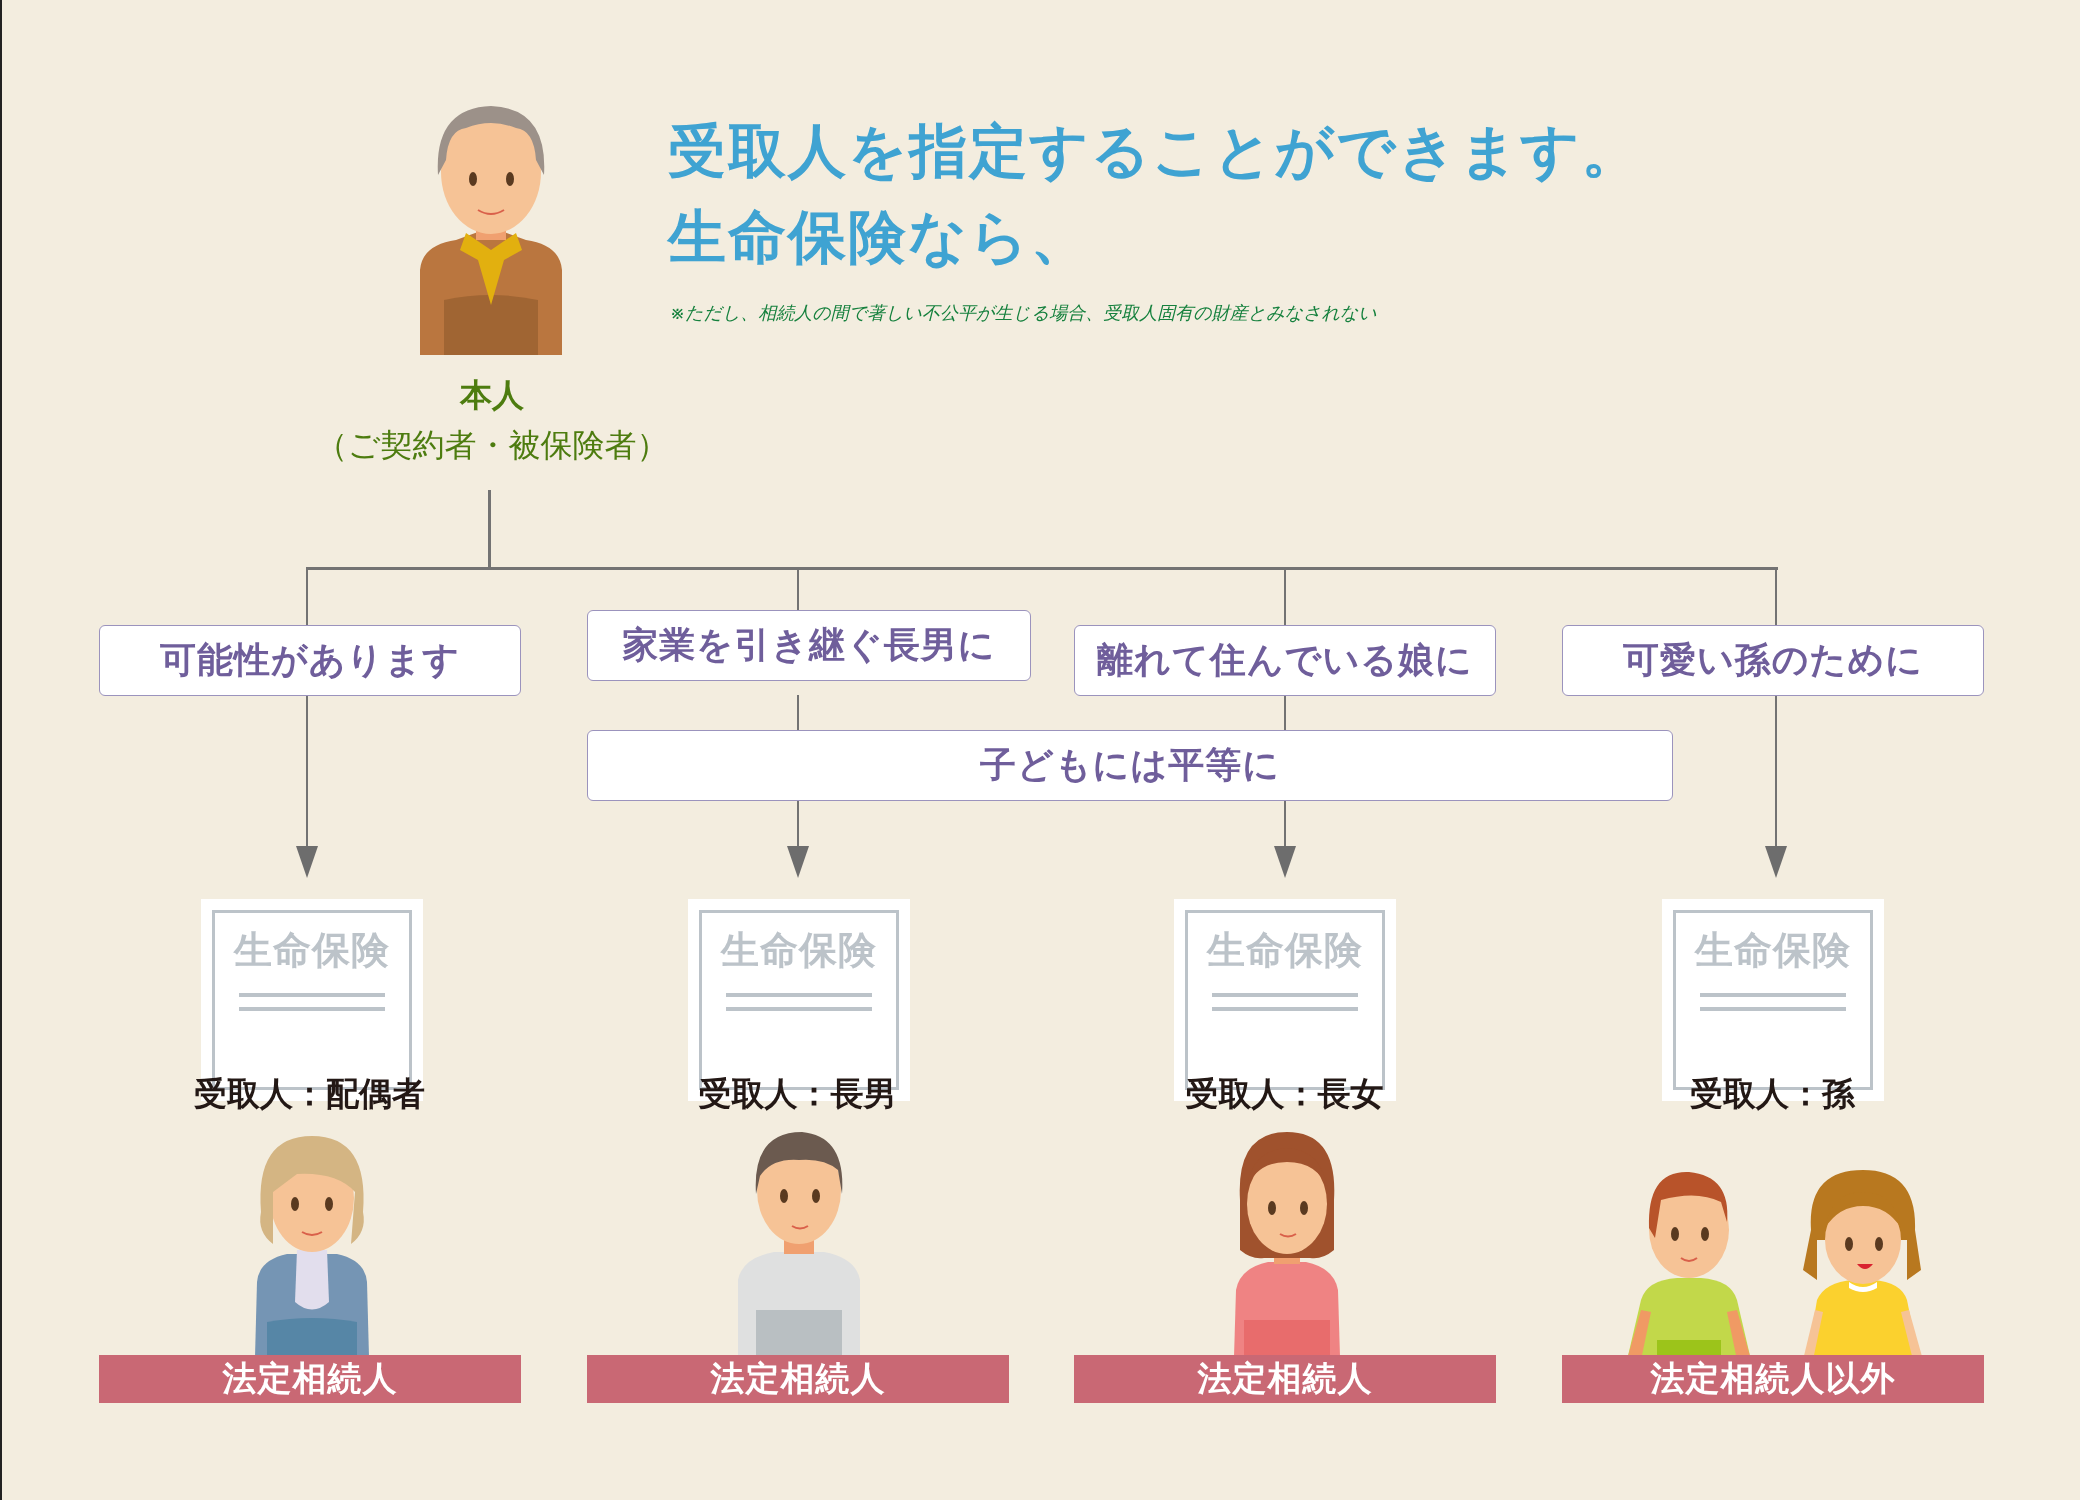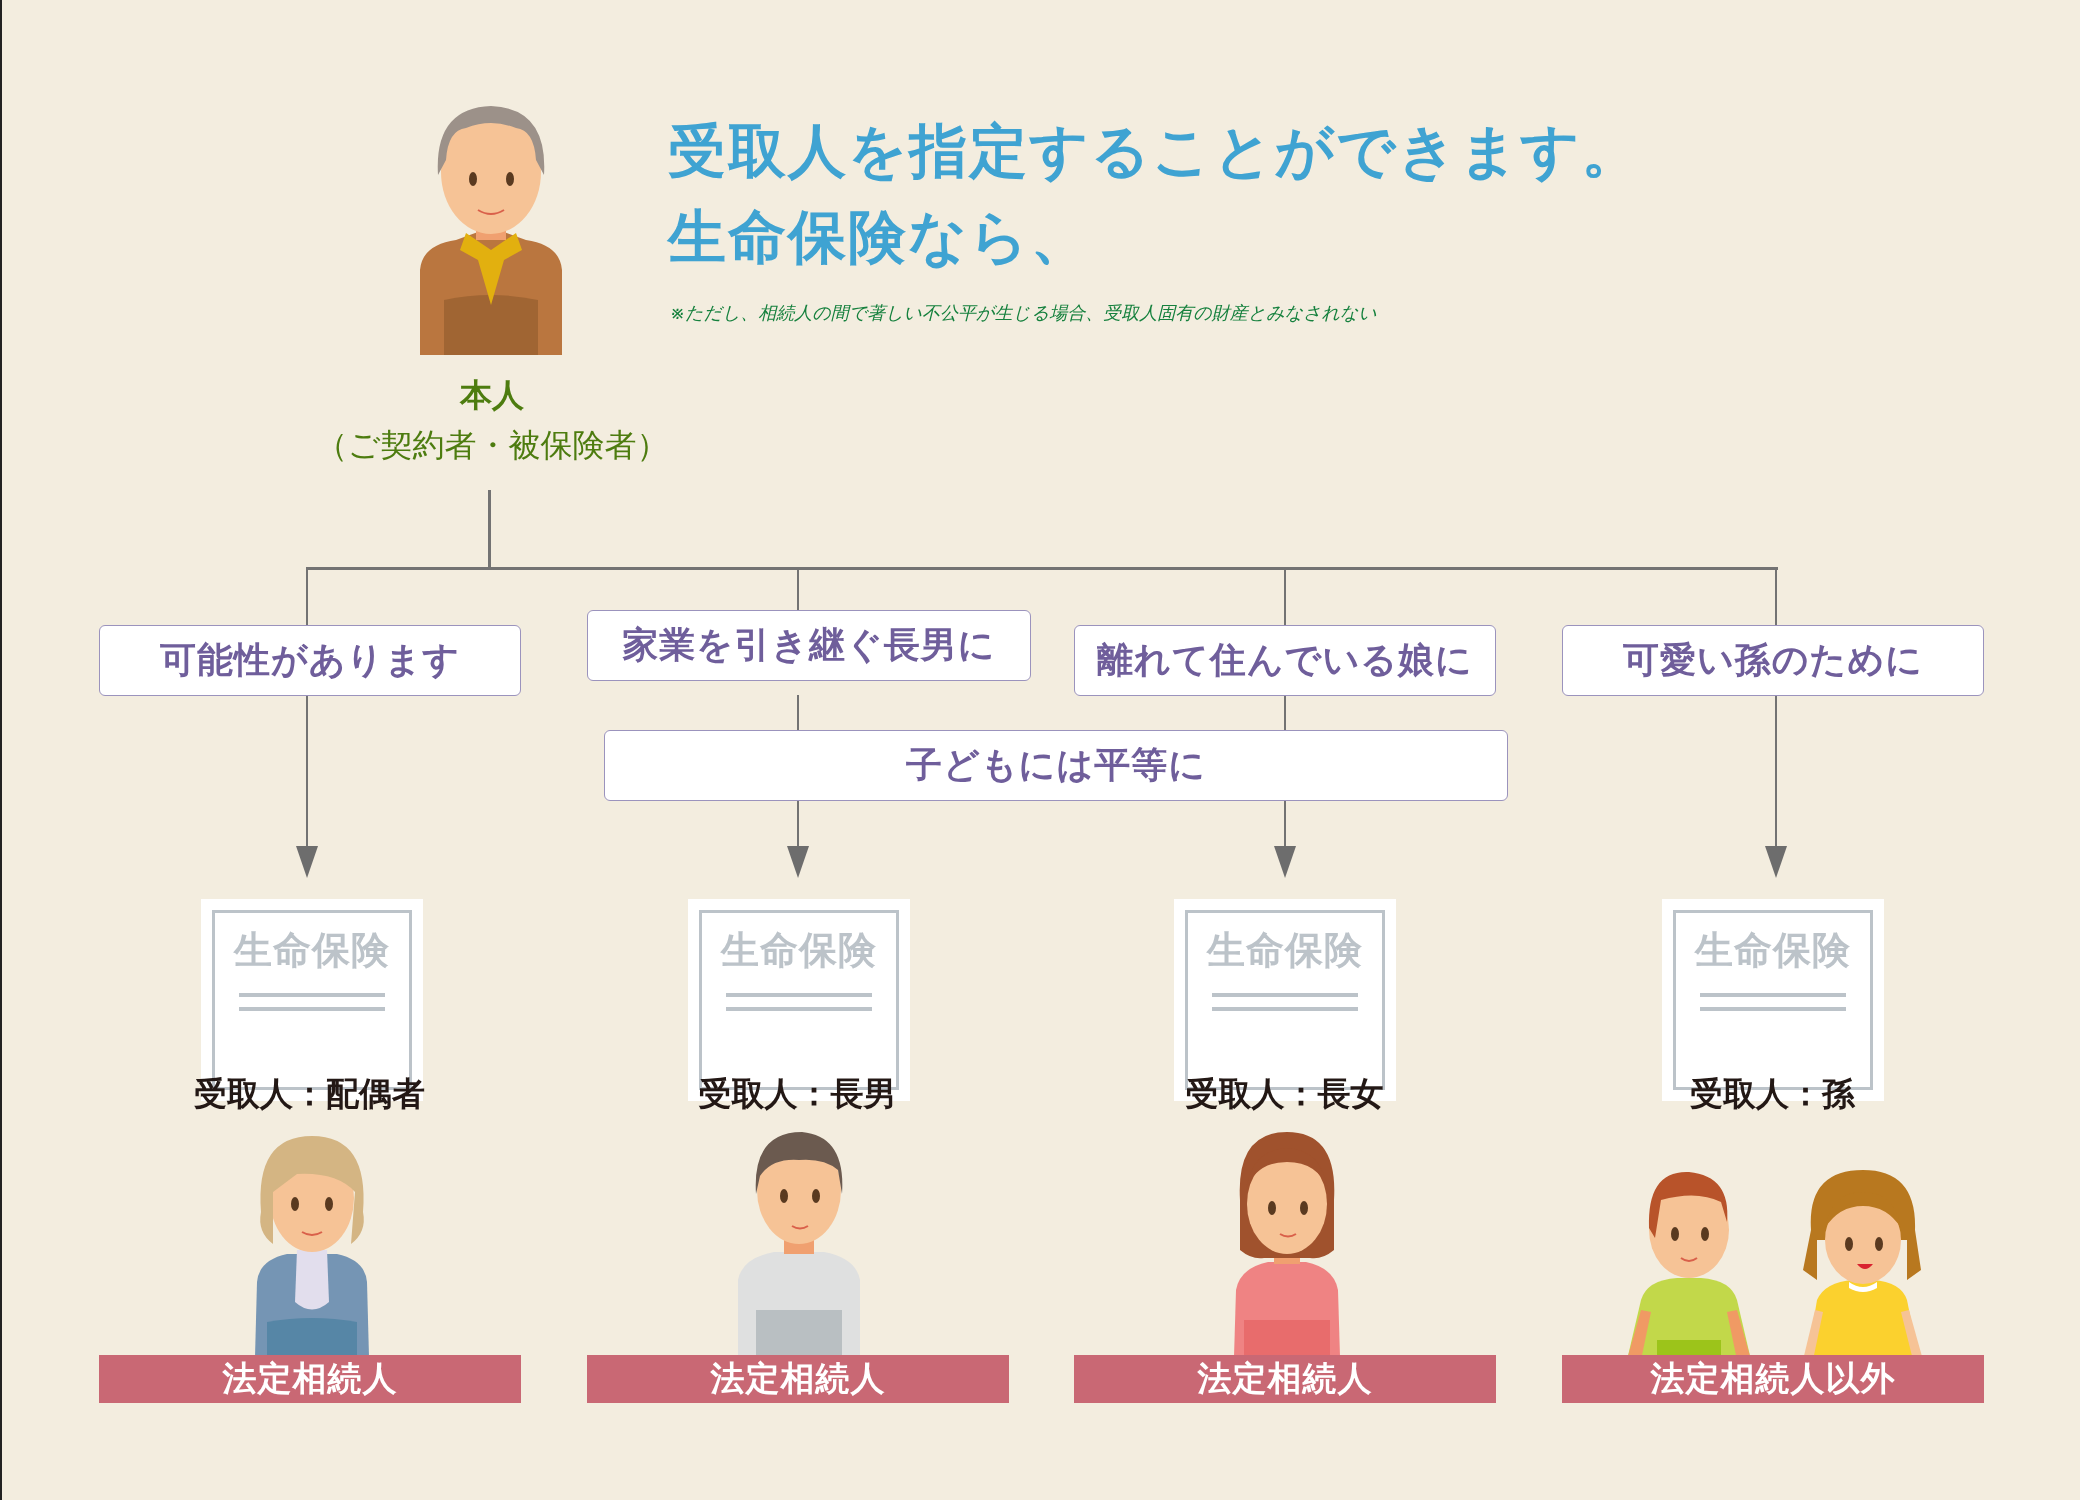--- a/index.html
+++ b/index.html
@@ -113,21 +113,21 @@
 </div>
 <div class="purpose-box" style="left:585px;top:610px;width:444px;height:71px">
   <span>家業を引き継ぐ長男に</span>
 </div>
 <div class="purpose-box" style="left:1072px;top:625px;width:422px;height:71px">
   <span>離れて住んでいる娘に</span>
 </div>
 <div class="purpose-box" style="left:1560px;top:625px;width:422px;height:71px">
   <span>可愛い孫のために</span>
 </div>
-<div class="purpose-box" style="left:602px;top:730px;width:904px;height:71px">
+<div class="purpose-box" style="left:585px;top:730px;width:1086px;height:71px">
   <span>子どもには平等に</span>
 </div>
 
 <div class="policy" style="left:199px;top:899px">
   <div class="inner"></div>
   <div class="ptext">生命保険</div>
   <div class="pline" style="top:94px"></div>
     <div class="pline" style="top:108px"></div>
 </div>
 <div class="policy" style="left:686px;top:899px">

